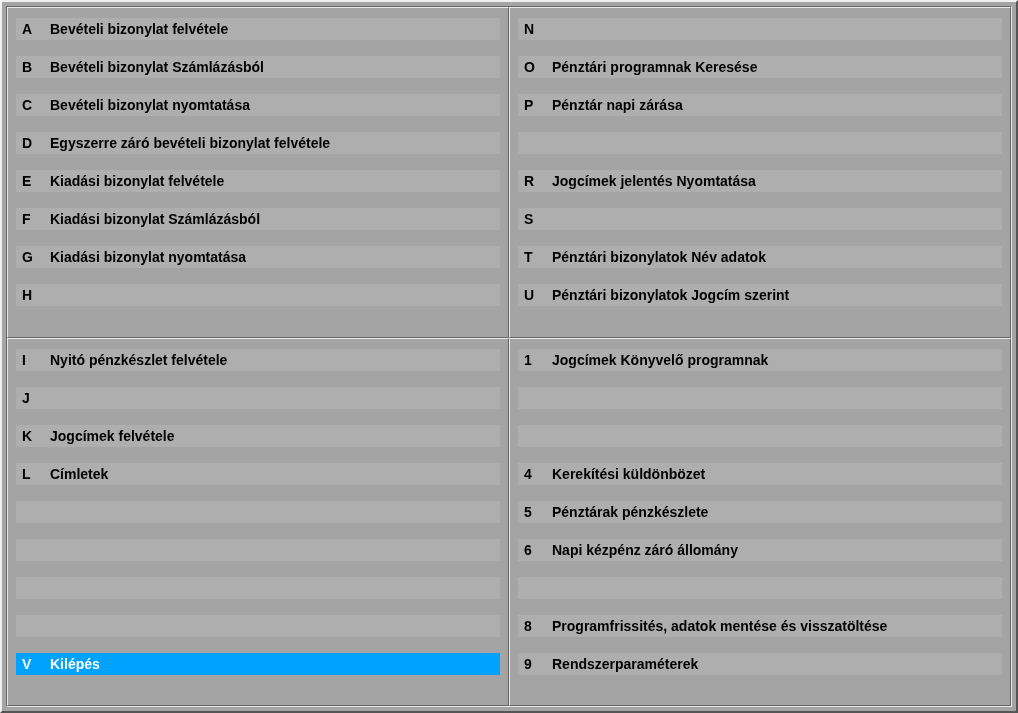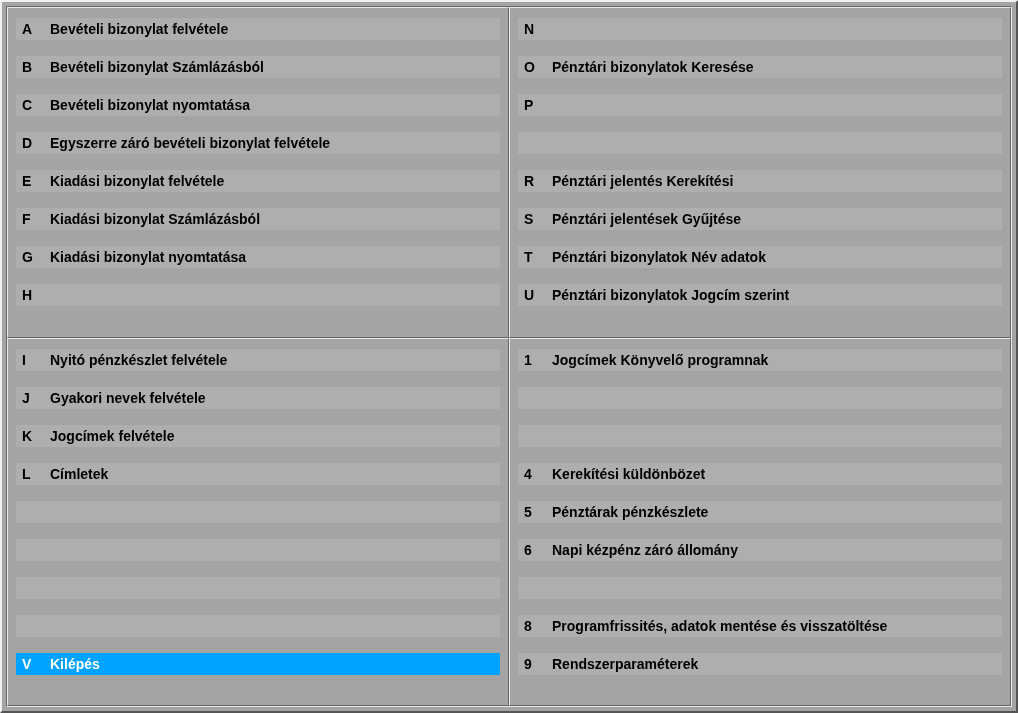--- a/index.html
+++ b/index.html
@@ -113,55 +113,54 @@
           <span class="hotkey">H</span>
         </div>
     </div>
 
     <div class="panel">
       <div class="row">
           <span class="hotkey">N</span>
         </div>
       <div class="row">
           <span class="hotkey">O</span>
-          <span class="label">Pénztári bizonylatok Keresése</span>
+          <span class="label">Pénztári programnak Keresése</span>
         </div>
       <div class="row">
           <span class="hotkey">P</span>
+          <span class="label">Pénztár napi zárása</span>
         </div>
       <div class="row blank">
           <span class="hotkey"></span>
           <span class="label"></span>
         </div>
       <div class="row">
           <span class="hotkey">R</span>
-          <span class="label">Pénztári jelentés Kerekítési</span>
+          <span class="label">Jogcímek jelentés Nyomtatása</span>
         </div>
       <div class="row">
           <span class="hotkey">S</span>
-          <span class="label">Pénztári jelentések Gyűjtése</span>
         </div>
       <div class="row">
           <span class="hotkey">T</span>
           <span class="label">Pénztári bizonylatok Név adatok</span>
         </div>
       <div class="row">
           <span class="hotkey">U</span>
           <span class="label">Pénztári bizonylatok Jogcím szerint</span>
         </div>
     </div>
 
     <div class="panel">
       <div class="row">
           <span class="hotkey">I</span>
           <span class="label">Nyitó pénzkészlet felvétele</span>
         </div>
       <div class="row">
           <span class="hotkey">J</span>
-          <span class="label">Gyakori nevek felvétele</span>
         </div>
       <div class="row">
           <span class="hotkey">K</span>
           <span class="label">Jogcímek felvétele</span>
         </div>
       <div class="row">
           <span class="hotkey">L</span>
           <span class="label">Címletek</span>
         </div>
       <div class="row blank">

